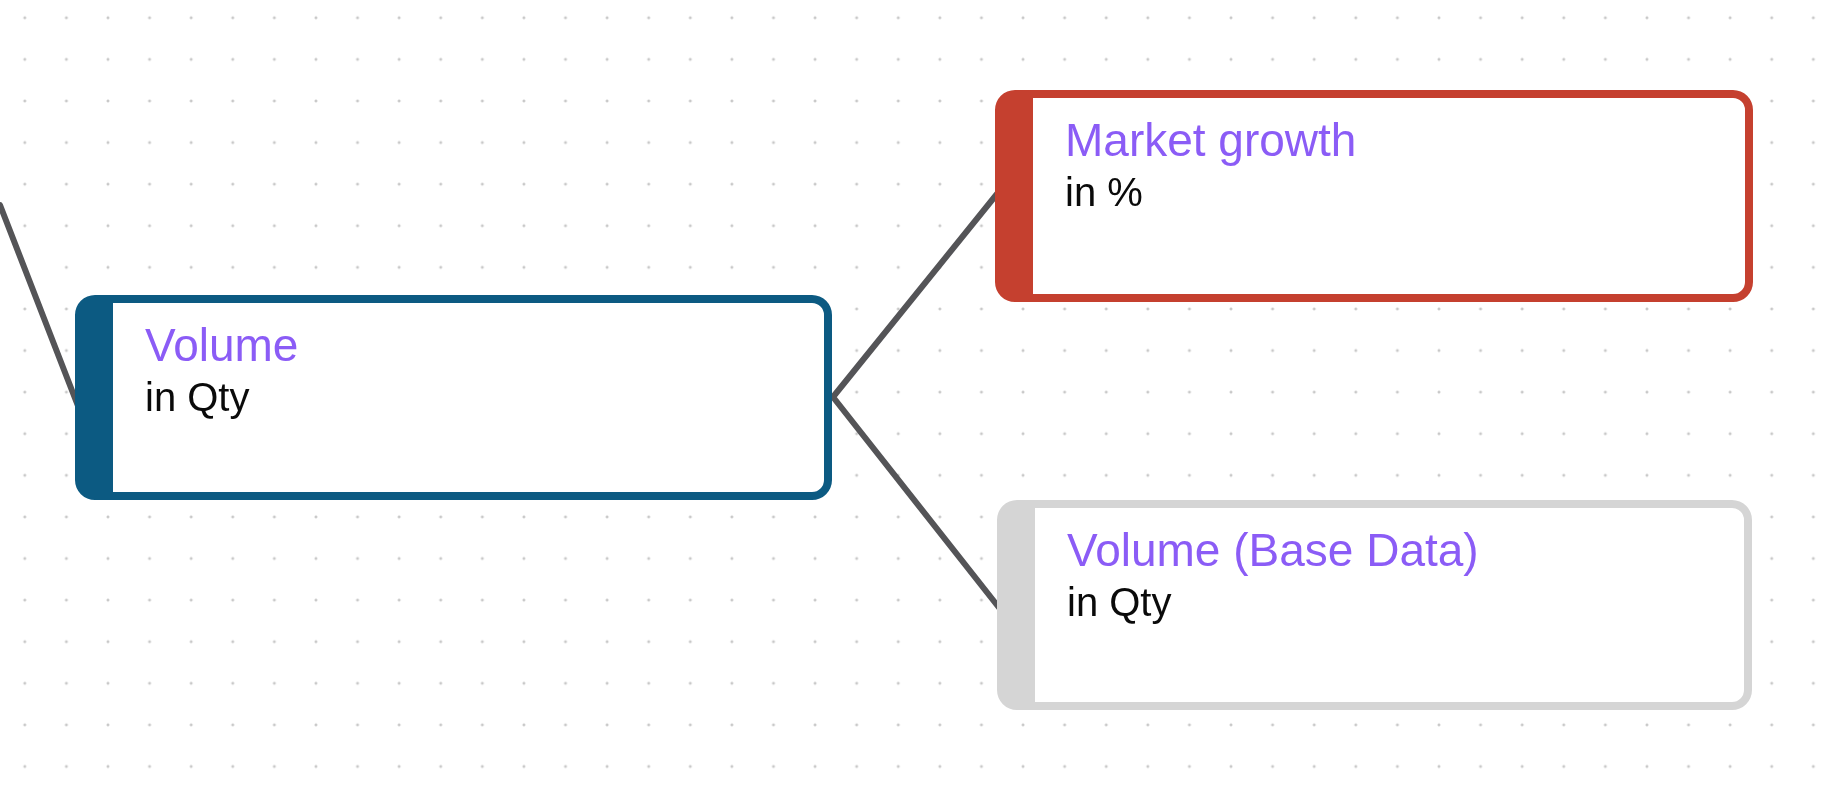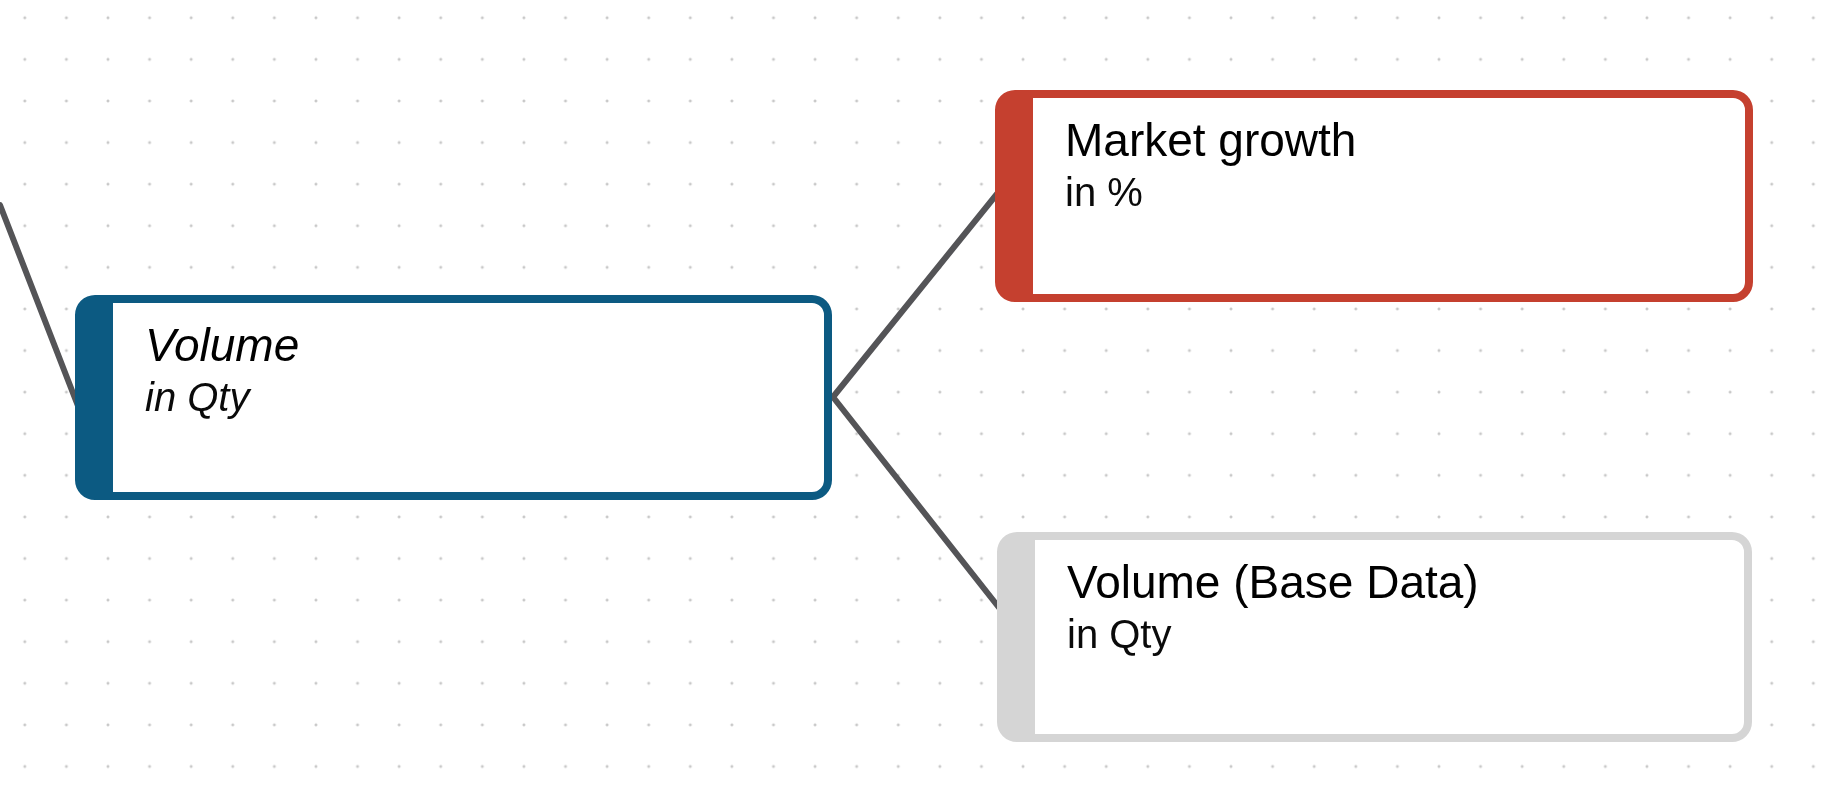--- a/index.html
+++ b/index.html
@@ -55,55 +55,55 @@
     top: 500px;
     width: 755px;
     height: 210px;
   }
   .node-content {
     padding: 16px 20px 0 32px;
   }
   .node-title {
     font-size: 46px;
     line-height: 52px;
-    color: #000000;
+    color: #8b5cf6;
     white-space: nowrap;
   }
   .node-unit {
     font-size: 40px;
     line-height: 44px;
     margin-top: 4px;
     color: #0a0a0a;
     white-space: nowrap;
   }
 </style>
 </head>
 <body>
 
 <div class="canvas" style="background-image: radial-gradient(circle, rgb(200, 200, 200) 1.5px, rgba(0, 0, 0, 0) 1.6px);">
 
   <svg class="edges-svg" width="1834" height="790" viewBox="0 0 1834 790">
     <line x1="0" y1="205" x2="85" y2="424" stroke-width="6" stroke-linecap="round" stroke="#545457"></line>
     <polyline points="1005,184 833,397 1008,619" fill="none" stroke-width="6" stroke-linecap="round" stroke-linejoin="round" stroke="#545457"></polyline>
   </svg>
 
-  <div class="node node-volume" style="border-color: rgb(12, 90, 130); font-style: italic;">
+  <div class="node node-volume" style="border-color: rgb(12, 90, 130);">
     <div class="node-content">
       <div class="node-title">Volume</div>
       <div class="node-unit">in Qty</div>
     </div>
   </div>
 
   <div class="node node-market-growth" style="border-color: rgb(197, 64, 47);">
     <div class="node-content">
       <div class="node-title">Market growth</div>
       <div class="node-unit">in %</div>
     </div>
   </div>
 
-  <div class="node node-volume-base-data" style="border-color: rgb(213, 213, 213); margin-top: 32px;">
+  <div class="node node-volume-base-data" style="border-color: rgb(213, 213, 213);">
     <div class="node-content">
       <div class="node-title">Volume (Base Data)</div>
       <div class="node-unit">in Qty</div>
     </div>
   </div>
 
 </div>
 
 </body></html>

